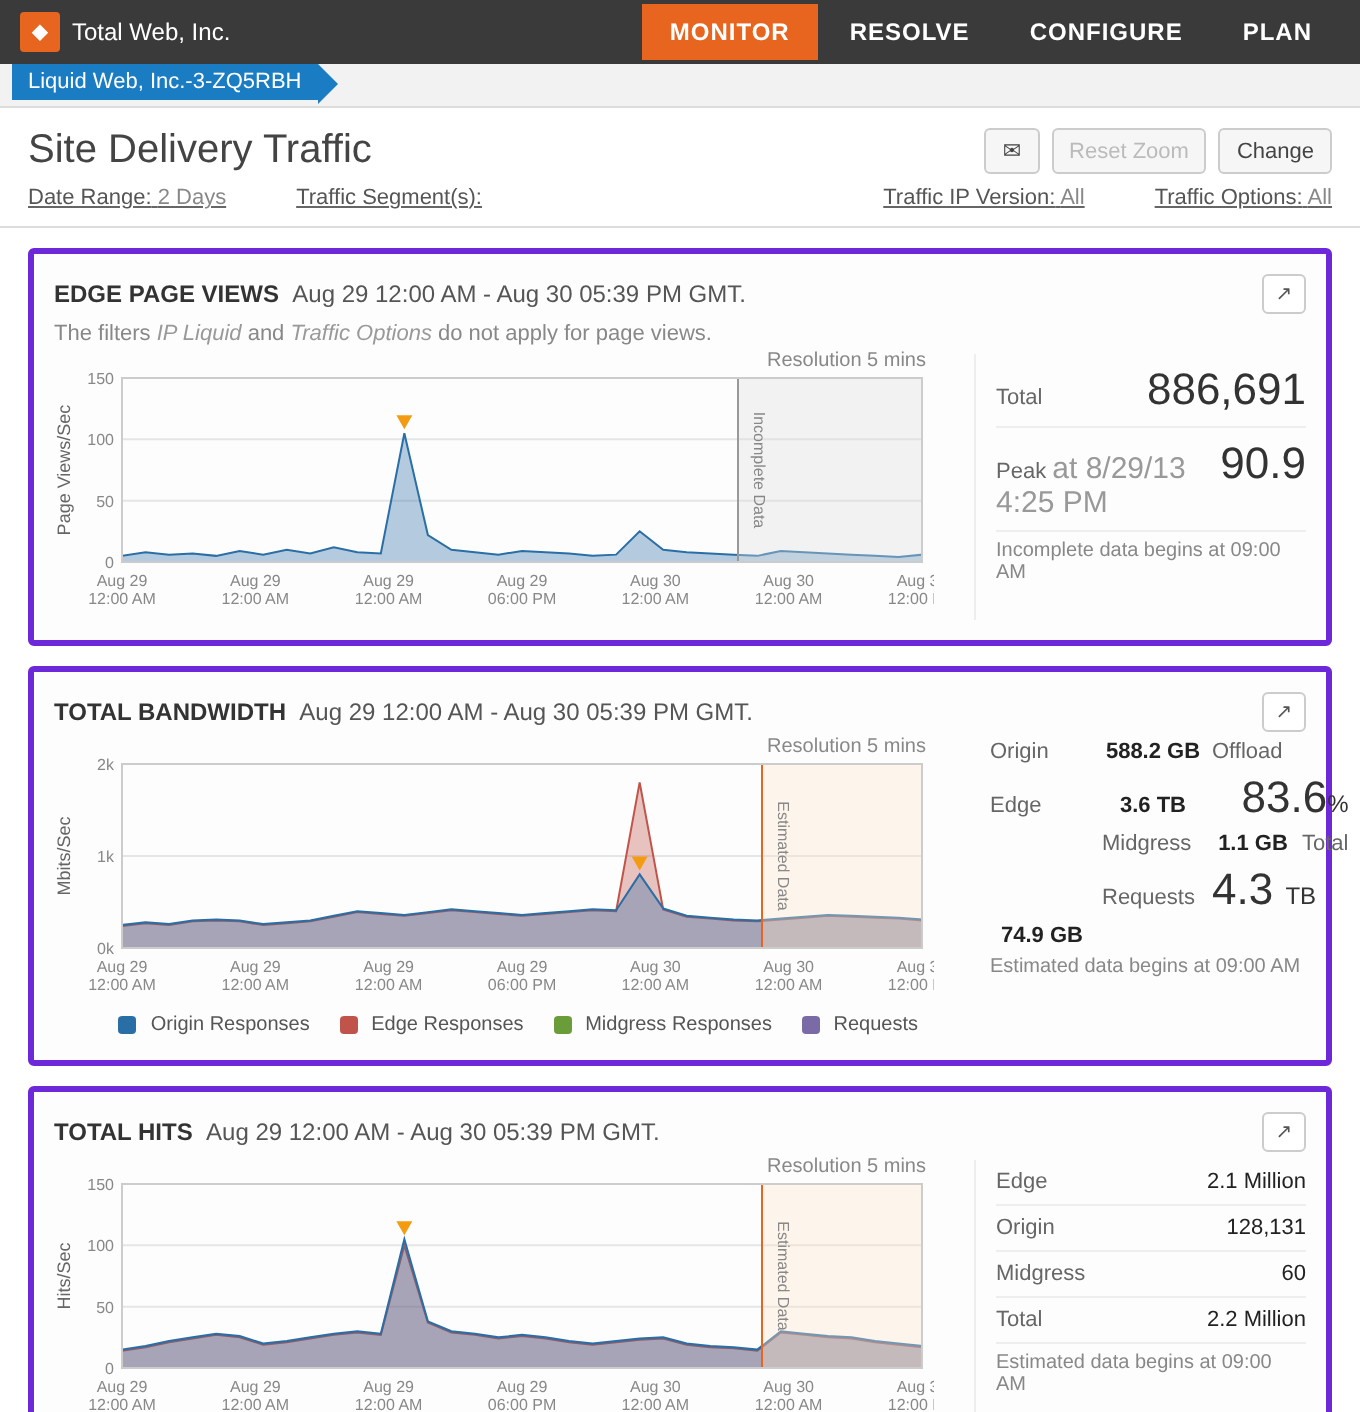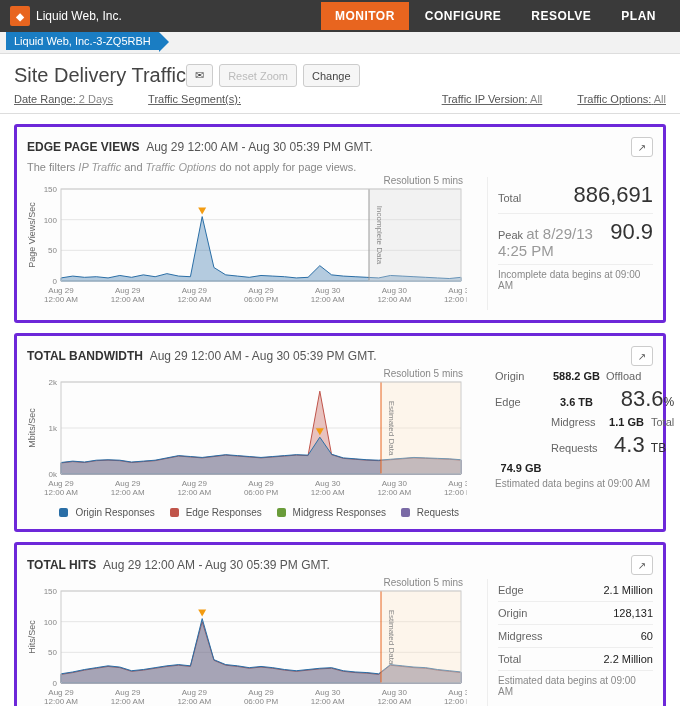--- a/index.html
+++ b/index.html
@@ -6,21 +6,21 @@
 body { font-family: Arial, Helvetica, sans-serif; font-size: 12px; color: #333; background: #fff; width: 680px; }
 .topbar { background: #3a3a3a; height: 32px; display: flex; align-items: center; padding: 0 10px; justify-content: space-between; }
 .brand { display: flex; align-items: center; color: #fff; font-size: 12px; gap: 6px; }
 .logo { width: 20px; height: 20px; background: #e8651f; border-radius: 2px; display: flex; align-items: center; justify-content: center; color: #fff; font-weight: bold; font-size: 10px; }
 .topnav { display: flex; gap: 2px; }
 .topnav a { display: inline-block; padding: 7px 14px; color: #fff; text-decoration: none; font-size: 12px; font-weight: bold; letter-spacing: 0.5px; }
 .topnav a.active { background: #e8651f; }
 .linkbar { height: 22px; background: #f2f2f2; display: flex; align-items: flex-start; padding-left: 6px; border-bottom: 1px solid #ddd; }
 .bctab { background: #1a7dc3; color: #fff; font-size: 11px; padding: 3px 8px; position: relative; }
 .bctab::after { content: ""; position: absolute; right: -10px; top: 0; border-top: 10px solid transparent; border-bottom: 10px solid transparent; border-left: 10px solid #1a7dc3; height: 0; }
-.header { padding: 10px 14px 6px; display: flex; justify-content: flex-start; align-items: center; }
+.header { padding: 10px 14px 6px; display: flex; justify-content: space-between; align-items: center; }
 h1 { font-size: 20px; font-weight: normal; color: #444; }
 .hbtns { display: flex; gap: 6px; }
 .btn { font-size: 11px; padding: 4px 8px; background: #f6f6f6; border: 1px solid #ccc; border-radius: 3px; color: #444; cursor: pointer; }
 .btn.disabled { color: #bbb; }
 .filters { padding: 0 14px 8px; font-size: 11px; color: #666; display: flex; gap: 35px; border-bottom: 1px solid #ddd; text-decoration: underline; }
 .filters .lbl { color: #555; }
 .filters .val { color: #888; }
 .panel { margin: 10px 14px; border: 3px solid #6d28d9; border-radius: 3px; padding: 10px; background: #fdfdfd; }
 .panel-header { display: flex; justify-content: space-between; align-items: center; margin-bottom: 4px; }
 .panel-title { font-size: 12px; color: #555; }
@@ -47,26 +47,26 @@
 .stats2-grid { display: grid; grid-template-columns: 56px 55px 45px 1fr; row-gap: 4px; align-items: baseline; }
 .stats2-grid .lab { color: #666; }
 .stats2-grid .val { color: #222; font-weight: bold; text-align: center; padding-right: 4px; }
 </style>
 </head>
 <body>
 
 <div class="topbar">
   <div class="brand">
     <div class="logo">◆</div>
-    <span>Liquid Web, Inc.</span>
+    <span>Total Web, Inc.</span>
   </div>
   <nav class="topnav">
     <a href="#" class="active">MONITOR</a>
+    <a href="#">RESOLVE</a>
     <a href="#">CONFIGURE</a>
-    <a href="#">RESOLVE</a>
     <a href="#">PLAN</a>
   </nav>
 </div>
 
 <div class="linkbar">
   <div class="bctab">Liquid Web, Inc.-3-ZQ5RBH</div>
 </div>
 
 <div class="header">
   <h1>Site Delivery Traffic</h1>
@@ -82,21 +82,21 @@
   <span class="lbl">Traffic Segment(s):</span>
   <span style="margin-left:auto"><span class="lbl">Traffic IP Version:</span> <span class="val">All</span></span>
   <span><span class="lbl">Traffic Options:</span> <span class="val">All</span></span>
 </div>
 
 <div class="panel">
   <div class="panel-header">
     <div class="panel-title"><strong>EDGE PAGE VIEWS</strong>&nbsp;&nbsp;<span>Aug 29 12:00 AM - Aug 30 05:39 PM GMT.</span></div>
     <div class="share">↗</div>
   </div>
-  <div class="note"><span>The filters </span><i>IP Traffic</i><span> and </span><i>Traffic Options</i><span> do not apply for page views.</span></div>
+  <div class="note"><span>The filters </span><i>IP Liquid</i><span> and </span><i>Traffic Options</i><span> do not apply for page views.</span></div>
   <div class="panel-body">
     <div class="chart">
       <div class="resolution">Resolution 5 mins</div>
       <svg id="chart1" width="440" height="130">
           <line x1="34" x2="434" y1="104" y2="104" stroke="#e5e5e5" stroke-width="1"></line>
           <text x="30" y="107" text-anchor="end">0</text>
           <line x1="34" x2="434" y1="73.33333333333334" y2="73.33333333333334" stroke="#e5e5e5" stroke-width="1"></line>
           <text x="30" y="76.33333333333334" text-anchor="end">50</text>
           <line x1="34" x2="434" y1="42.66666666666667" y2="42.66666666666667" stroke="#e5e5e5" stroke-width="1"></line>
           <text x="30" y="45.66666666666667" text-anchor="end">100</text>
@@ -205,21 +205,21 @@
         <span class="lab">Edge</span>
           <span class="val">3.6 TB</span>
           <span class="big" style="grid-column:3/5;grid-row:2/3;text-align:right"><span>83.6</span><span style="font-size:12px">%</span></span>
           <span></span>
         <span class="lab">Midgress</span>
           <span class="val">1.1 GB</span>
           <span class="lab">Total</span>
           <span></span>
         <span class="lab">Requests</span>
           <span class="val">74.9 GB</span>
-          <span class="big" style="grid-column:3/5;grid-row:4/5;text-align:center"><span>4.3</span> <span style="font-size:12px">TB</span></span>
+          <span class="big" style="grid-column:3/5;grid-row:4/5;text-align:left"><span>4.3</span> <span style="font-size:12px">TB</span></span>
           <span></span>
       </div>
       <div class="estnote">Estimated data begins at 09:00 AM</div>
     </div>
   </div>
 </div>
 
 <div class="panel">
   <div class="panel-header">
     <div class="panel-title"><strong>TOTAL HITS</strong>&nbsp;&nbsp;<span>Aug 29 12:00 AM - Aug 30 05:39 PM GMT.</span></div>

